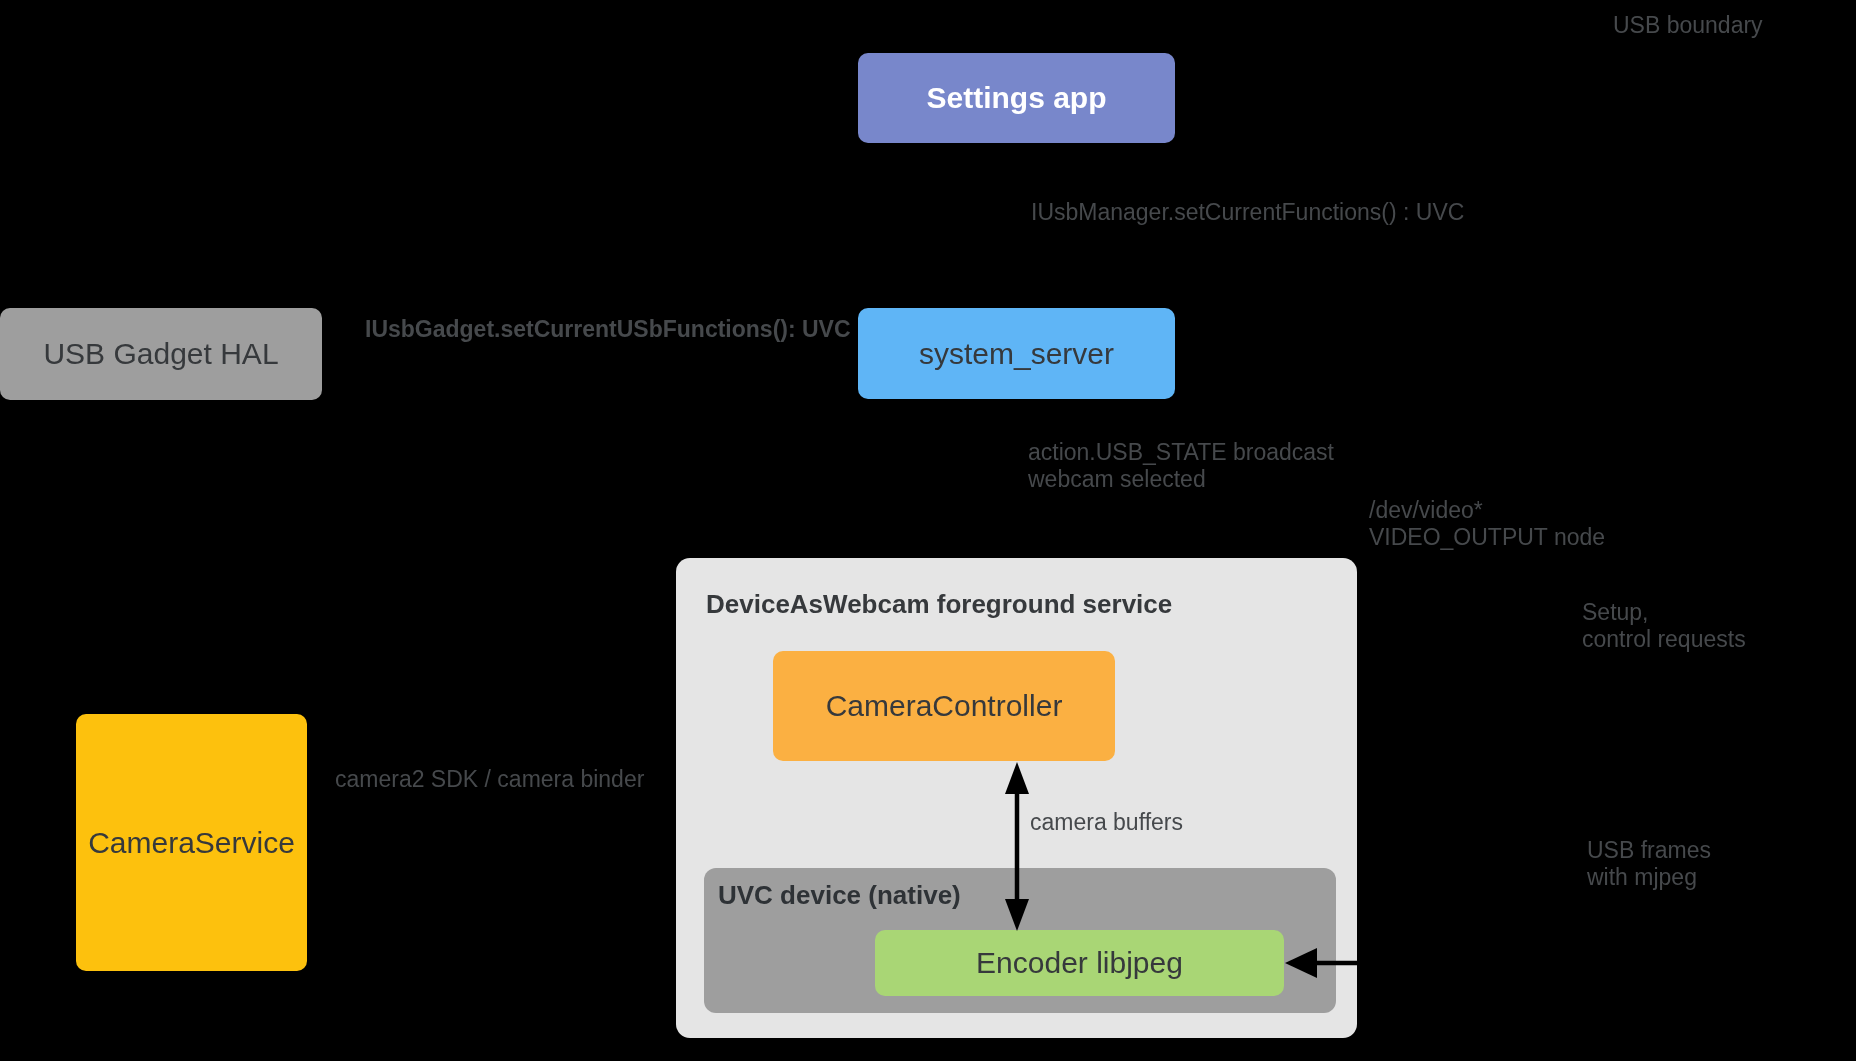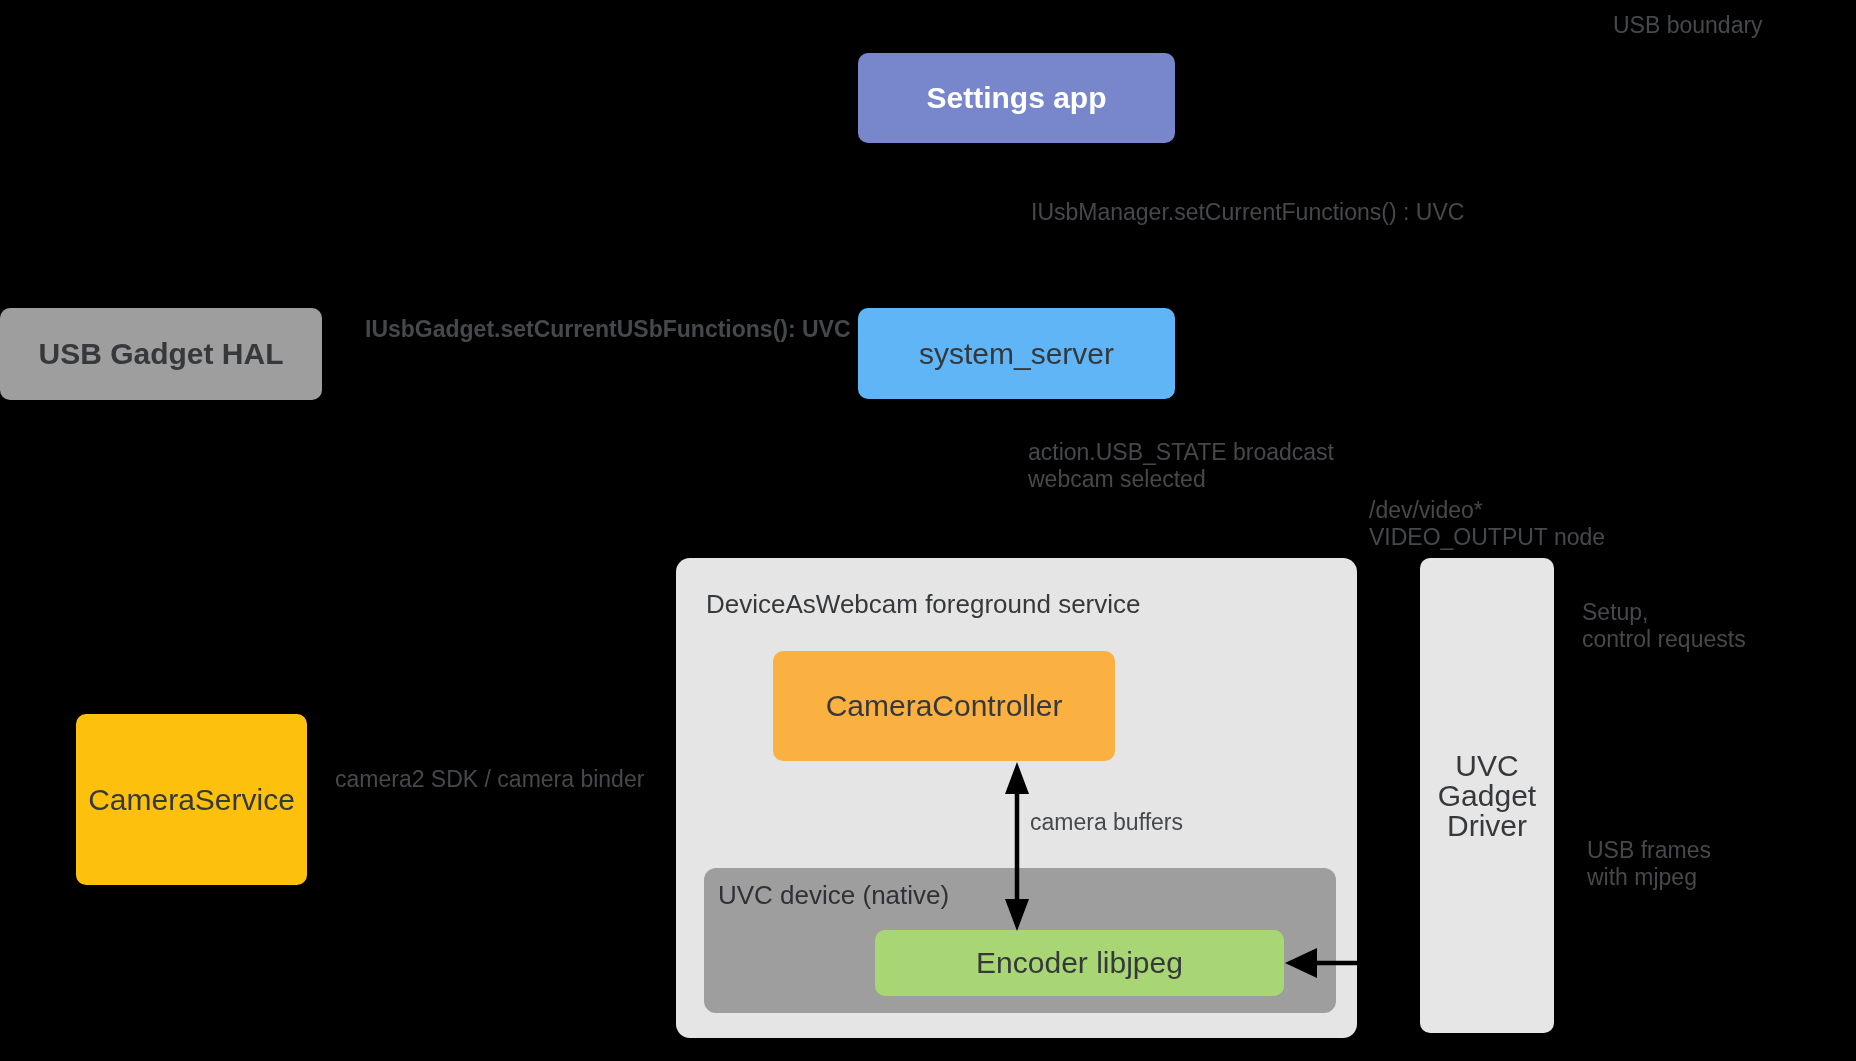--- a/index.html
+++ b/index.html
@@ -18,21 +18,21 @@
     box-sizing:border-box;
   }
   .container-box{
     position:absolute;
     border-radius:14px;
     box-sizing:border-box;
   }
   .container-title{
     position:absolute;
     font-size:26px;
-    font-weight:normal;
+    font-weight:bold;
     white-space:nowrap;
   }
   .lbl{
     position:absolute;
     font-size:23px;
     line-height:27px;
     color:#46494C;
     white-space:nowrap;
   }
   .lbl span{display:block;}
@@ -54,39 +54,34 @@
   <div class="container-title" style="left: 718px; top: 880px; color: rgb(46, 50, 54);">UVC device (native)</div>
 
   <div class="box" style="left: 875px; top: 930px; width: 409px; height: 66px; background-color: rgb(169, 214, 117); color: rgb(54, 57, 60);">
     <span>Encoder libjpeg</span>
   </div>
 
   <div class="box" style="left: 773px; top: 651px; width: 342px; height: 110px; background-color: rgb(251, 176, 66); color: rgb(54, 57, 60);">
     <span>CameraController</span>
   </div>
 
-  <div class="box gadget-lines" style="left: 1420px; top: 558px; width: 134px; height: 475px; flex-direction: column; background-color: rgb(230, 230, 230); color: rgb(54, 57, 60);">
-    <span>UVC</span>
-    <span>Gadget</span>
-    <span>Driver</span>
-  </div>
 
   <div class="box" style="left: 858px; top: 53px; width: 317px; height: 90px; font-weight: bold; background-color: rgb(120, 135, 203); color: rgb(255, 255, 255);">
     <span>Settings app</span>
   </div>
 
-  <div class="box" style="left: 0px; top: 308px; width: 322px; height: 92px; background-color: rgb(158, 158, 158); color: rgb(54, 57, 60); font-weight: bold;">
+  <div class="box" style="left: 0px; top: 308px; width: 322px; height: 92px; background-color: rgb(158, 158, 158); color: rgb(54, 57, 60);">
     <span>USB Gadget HAL</span>
   </div>
 
   <div class="box" style="left: 858px; top: 308px; width: 317px; height: 91px; background-color: rgb(95, 181, 246); color: rgb(54, 57, 60);">
     <span>system_server</span>
   </div>
 
-  <div class="box" style="left: 76px; top: 714px; width: 231px; height: 171px; background-color: rgb(253, 193, 13); color: rgb(54, 57, 60);">
+  <div class="box" style="left: 76px; top: 714px; width: 231px; height: 257px; background-color: rgb(253, 193, 13); color: rgb(54, 57, 60);">
     <span>CameraService</span>
   </div>
 
   <div class="lbl" style="left:1613px;top:12px;">USB boundary</div>
 
   <div class="lbl" style="left:1031px;top:199px;">IUsbManager.setCurrentFunctions() : UVC</div>
 
   <div class="lbl" style="left:365px;top:316px;font-weight:bold;">IUsbGadget.setCurrentUSbFunctions(): UVC</div>
 
   <div class="lbl" style="left:1028px;top:439px;">

